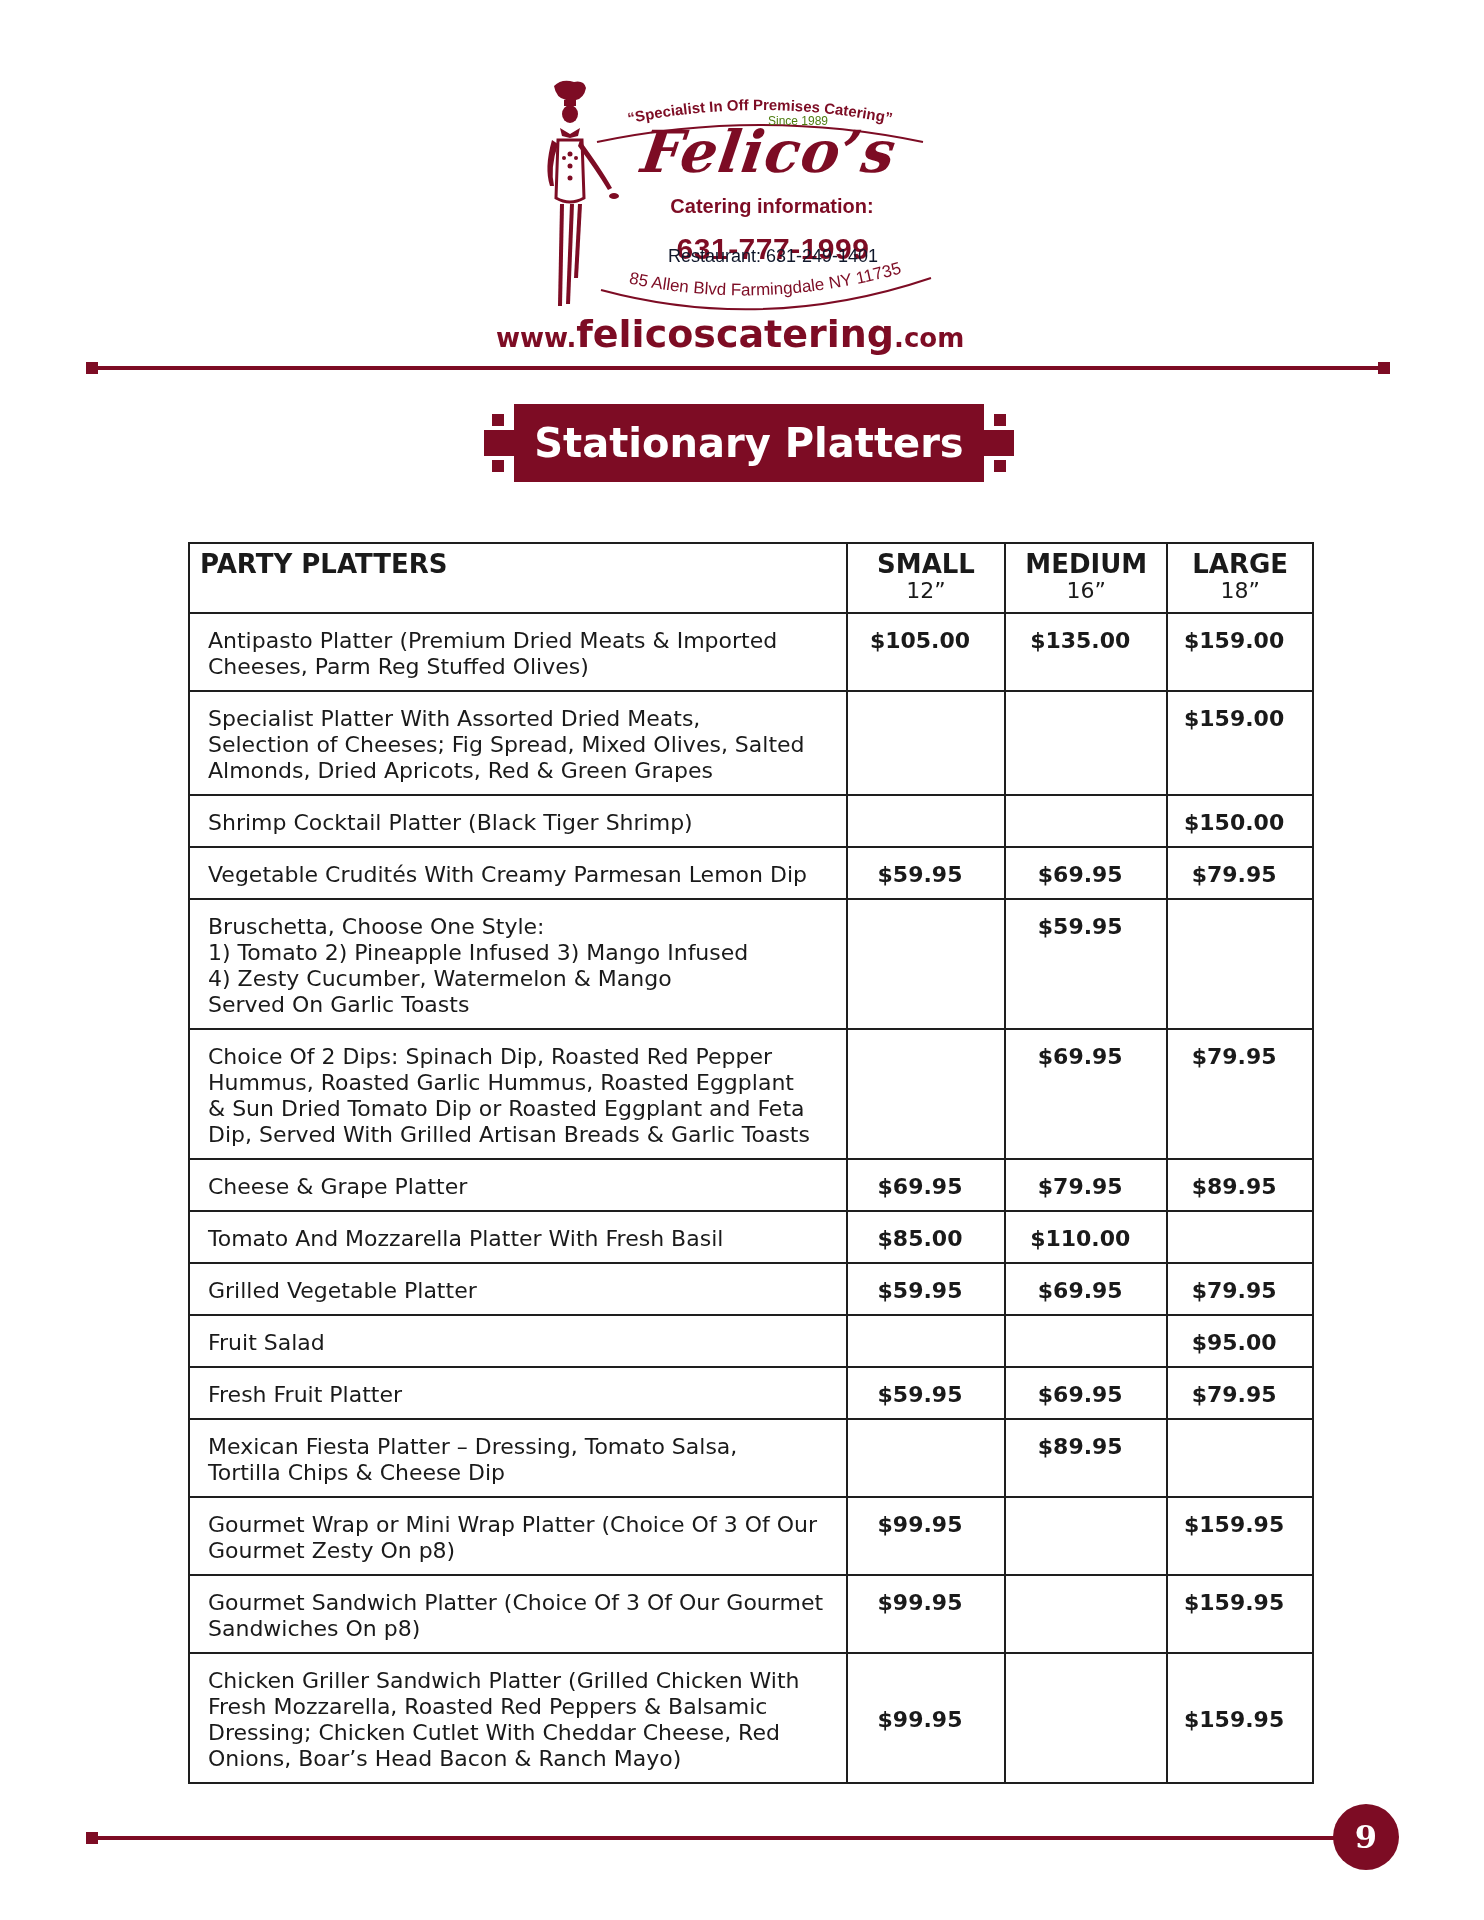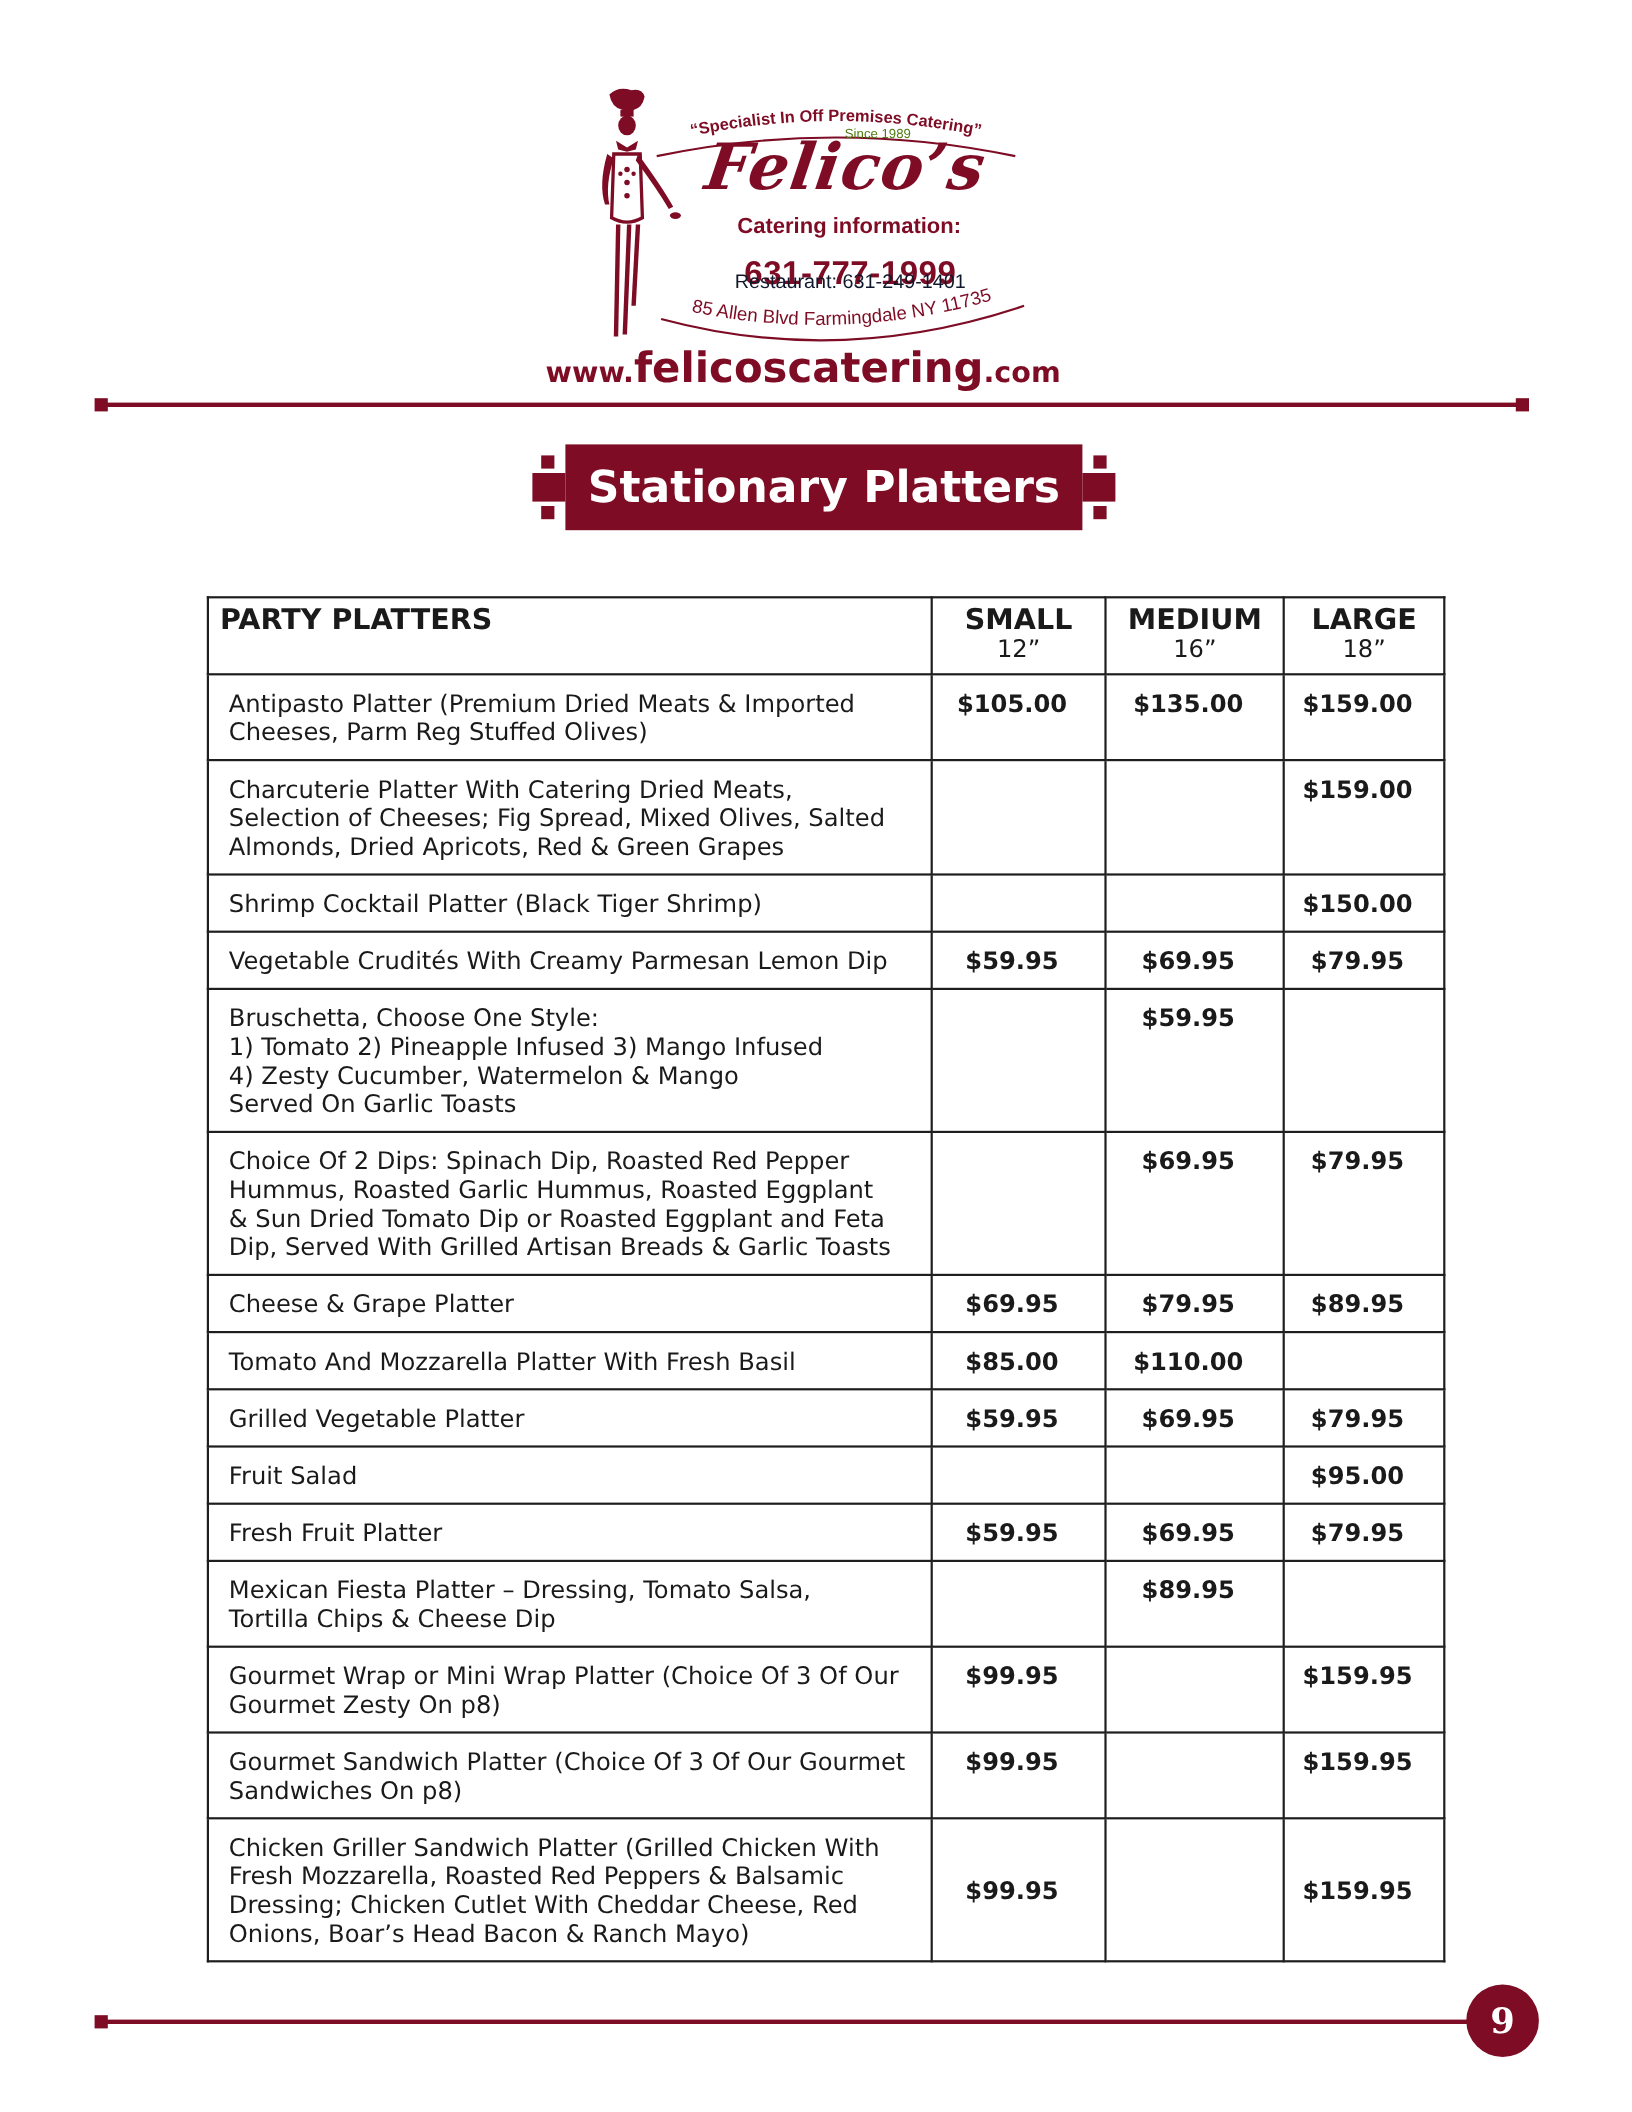--- a/index.html
+++ b/index.html
@@ -134,21 +134,21 @@
         <td class="desc">
           <div>Antipasto Platter (Premium Dried Meats &amp; Imported</div>
           <div>Cheeses, Parm Reg Stuffed Olives)</div>
         </td>
         <td class="price">$105.00</td>
         <td class="price">$135.00</td>
         <td class="price">$159.00</td>
       </tr>
       <tr>
         <td class="desc">
-          <div>Charcuterie Platter With Catering Dried Meats,</div>
+          <div>Specialist Platter With Assorted Dried Meats,</div>
           <div>Selection of Cheeses; Fig Spread, Mixed Olives, Salted</div>
           <div>Almonds, Dried Apricots, Red &amp; Green Grapes</div>
         </td>
         <td class="price"></td>
         <td class="price"></td>
         <td class="price">$159.00</td>
       </tr>
       <tr>
         <td class="desc">
           <div>Shrimp Cocktail Platter (Black Tiger Shrimp)</div>

